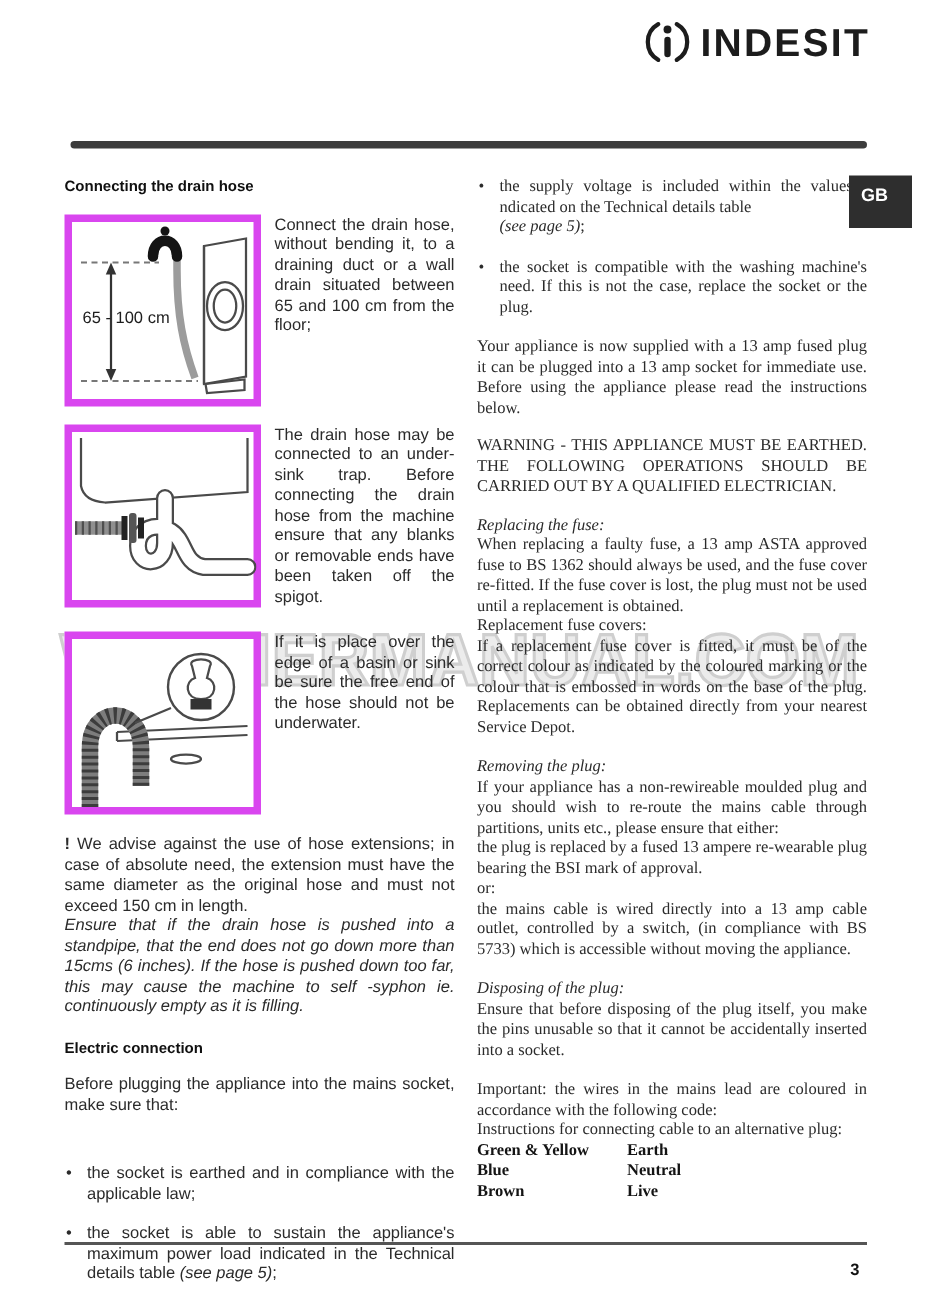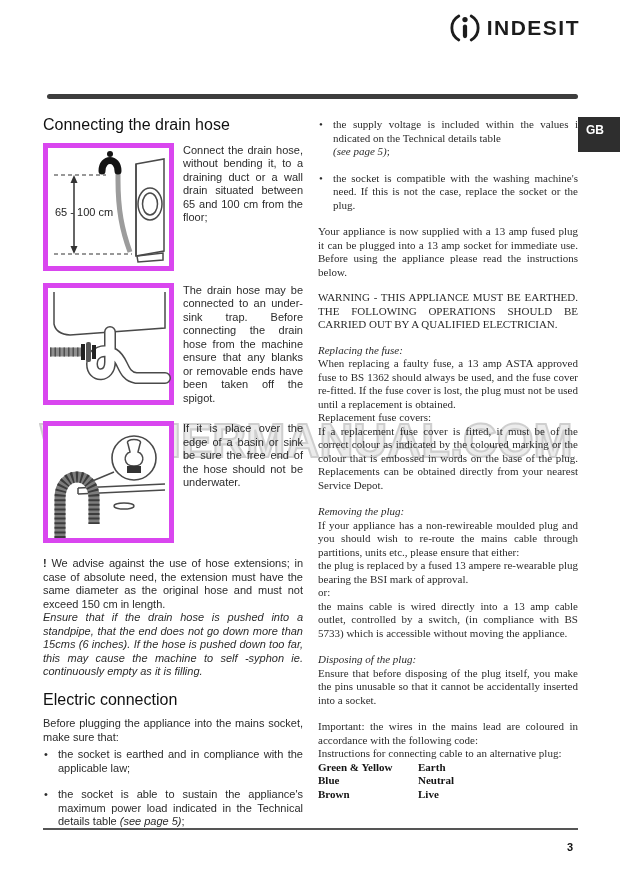--- a/index.html
+++ b/index.html
@@ -5,42 +5,42 @@
   * { box-sizing: border-box; }
   html,body { margin:0; padding:0; background:#ffffff; }
   body {
     width:620px; height:877px; position:relative; overflow:hidden;
     font-family:"Liberation Sans", sans-serif; color:#2b2b2b;
   }
   .page { position:relative; width:620px; height:877px; background:#fff; }
 
   
   .logo { position:absolute; top:12px; right:40px; display:flex; align-items:center; gap:7px; z-index:2; }
-  .logo-text { font-size:21px; font-weight:800; letter-spacing:1.5px; color:#1c1c1c; }
+  .logo-text { font-size:26px; font-weight:800; letter-spacing:1.5px; color:#1c1c1c; }
   .top-rule { position:absolute; left:47px; top:94px; width:531px; height:5px; background:#3d3d3d; border-radius:3px; z-index:2; }
   .gb-badge {
-    position:absolute; right:0; top:117px; width:42px; height:35px;
+    position:absolute; right:12px; top:117px; width:42px; height:35px;
     background:#2e2e2e; color:#ffffff; font-weight:bold; font-size:12px;
     padding:6px 0 0 8px; z-index:2;
   }
 
   
   .watermark {
     position:absolute; left:40px; top:412px; width:545px; z-index:0;
     font-size:47px; font-weight:800; letter-spacing:0px; white-space:nowrap;
     color:#ececec; -webkit-text-stroke:2px #cfcfcf; transform:scaleY(1.04);
     user-select:none;
   }
 
   
   .col { position:absolute; top:118px; width:260px; font-size:11px; line-height:13.5px; z-index:1; }
   .col-left  { left:43px; }
   .col-right { left:318px;font-family:Liberation Serif, serif; }
 
-  .section-title { font-size:16px; font-weight:normal; color:#101010; margin:0 0 11px 0; }
+  .section-title { font-size:10px; font-weight:bold; color:#101010; margin:0 0 11px 0; }
   p { margin:0 0 12px 0; text-align:justify; }
   .tight { margin-bottom:0; }
   .it { font-style:italic; }
   .bd { font-weight:bold; }
   .ul { }
 
   .fig-row { display:flex; gap:9px; margin-bottom:12px; }
   .figure {
     flex:none; width:131px; background:#fff;
     border:5px solid #d946ef; position:relative;
@@ -148,21 +148,21 @@
     </div>
 
     <p class="tight">
       <span class="bd">!</span>
       <span class="ul">We advise against the use of hose extensions</span><span>; in case of absolute need, the extension must have the same diameter as the original hose and must not exceed 150 cm in length.</span>
     </p>
     <p style="margin-bottom:14px;font-style:italic;">Ensure that if the drain hose is pushed into a standpipe, that the end does not go down more than 15cms (6 inches). If the hose is pushed down too far, this may cause the machine to self -syphon ie. continuously empty as it is filling.</p>
 
     <h3 class="section-title" style="margin-top:14px;">Electric connection</h3>
 
-    <p style="margin-bottom:4px;">Before plugging the appliance into the mains socket, make sure that:</p>
+    <p style="margin-bottom:32px;">Before plugging the appliance into the mains socket, make sure that:</p>
 
     <div class="bullet">the socket is earthed and in compliance with the applicable law;</div>
 
     <div class="bullet">
       <span>the socket is able to sustain the appliance's maximum power load indicated in the Technical details table </span><span class="it">(see page 5)</span><span>;</span>
     </div>
   </div>
 
   <div class="col col-right">
 

